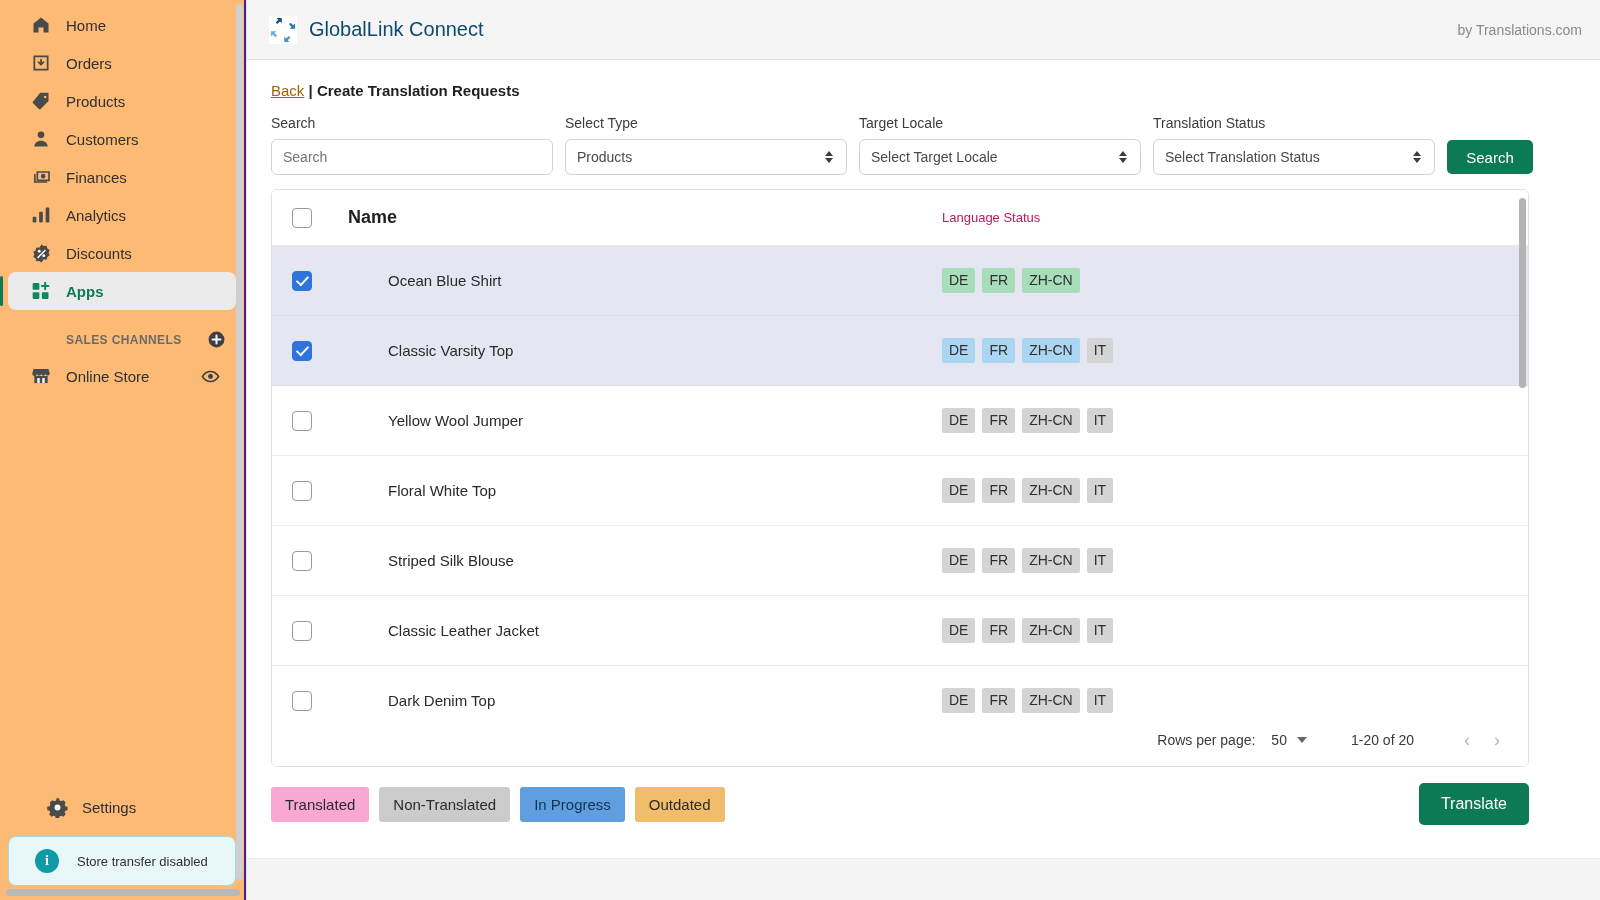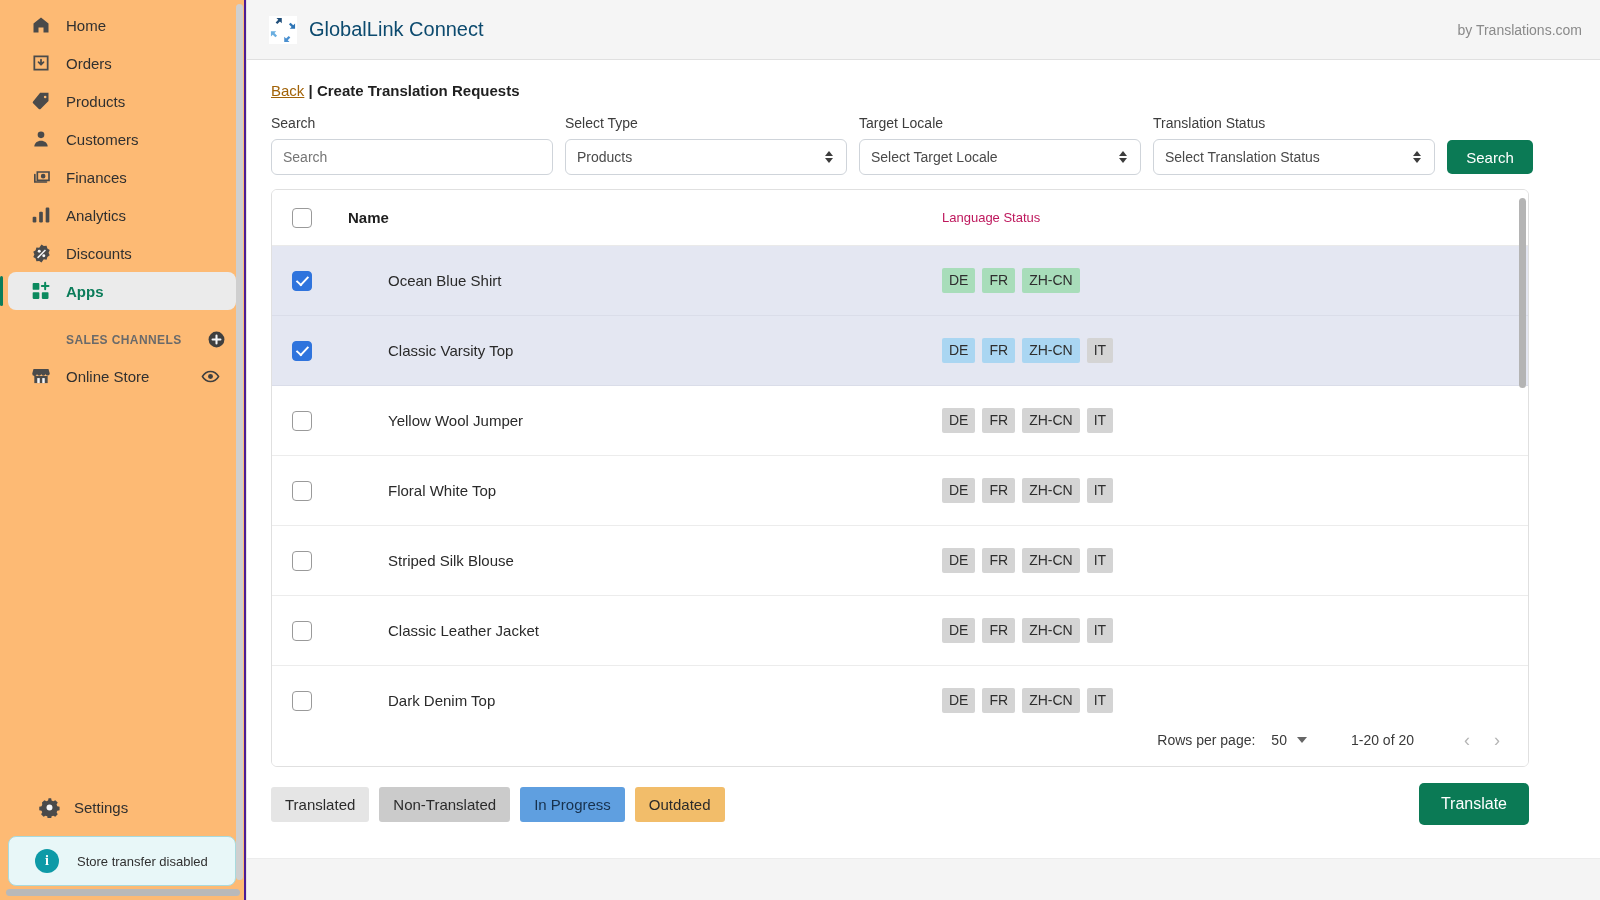--- a/index.html
+++ b/index.html
@@ -52,21 +52,21 @@
     display: flex; align-items: center; justify-content: space-between;
     padding: 20px 18px 8px 22px;
     margin-left: 44px;
   }
   .section-head .lbl {
     font-size: 12px; letter-spacing: .4px;
     color: #6a6a6a; font-weight: 600;
   }
   .plus-btn { color: #3f3f3f; display:flex; cursor:pointer; }
   .sidebar-spacer { flex: 1 1 auto; }
-  .settings-row { padding: 0 8px 10px 16px; }
+  .settings-row { padding: 0 8px 10px 24px; }
   .alert-box {
     margin: 0 8px 14px 8px;
     border: 1px solid #a8dadd;
     background: #e8f7f8;
     border-radius: 8px;
     height: 50px;
     display: flex; align-items: center;
     padding: 0 10px;
   }
   .alert-icon {
@@ -155,21 +155,21 @@
     overflow: hidden;
   }
   .t-head {
     display: flex; align-items: center;
     height: 56px;
     padding: 0 0 0 20px;
     border-bottom: 1px solid #eaeaea;
     background: #fff;
   }
   .col-check { width: 42px; flex: 0 0 42px; display:flex; align-items:center; }
-  .col-name  { flex: 1 1 auto; font-size: 15px; color:#1f1f1f; font-weight: 700; padding-left: 14px;}
+  .col-name  { flex: 1 1 auto; font-size: 18px; color:#1f1f1f; font-weight: 700; padding-left: 14px;}
   .col-lang  { width: 586px; flex: 0 0 586px; font-size: 13px; color:#be185d; font-weight: 400; }
 
   .cbox {
     width: 20px; height: 20px; border-radius: 4px;
     border: 1.6px solid #9a9a9a; background: #fff;
     display: flex; align-items: center; justify-content: center;
     cursor: pointer;
   }
   .cbox.checked {
     background: #2f74dd; border-color: #2f74dd;
@@ -229,21 +229,21 @@
     display: flex; align-items: center;
     margin-top: 16px;
     width: 1258px;
   }
   .legend { display: flex; gap: 10px; }
   .legend-chip {
     font-size: 15px; color: #2b2b2b;
     padding: 9px 14px; border-radius: 3px;
     cursor: pointer;
   }
-  .lg-translated    { background: #e5e5e5; }
+  .lg-translated    { background: #f9a8d4; }
   .lg-nontranslated { background: #cbcbcb; }
   .lg-inprogress    { background: #5f9fe0; color: #17314d; }
   .lg-outdated      { background: #f2bd6a; }
   .btn-translate {
     margin-left: auto;
     background: #0b7a55; color: #fff;
     border: none; border-radius: 5px;
     font-size: 16px; padding: 12px 22px;
     cursor: pointer;
     font-family: "Liberation Sans", sans-serif;

